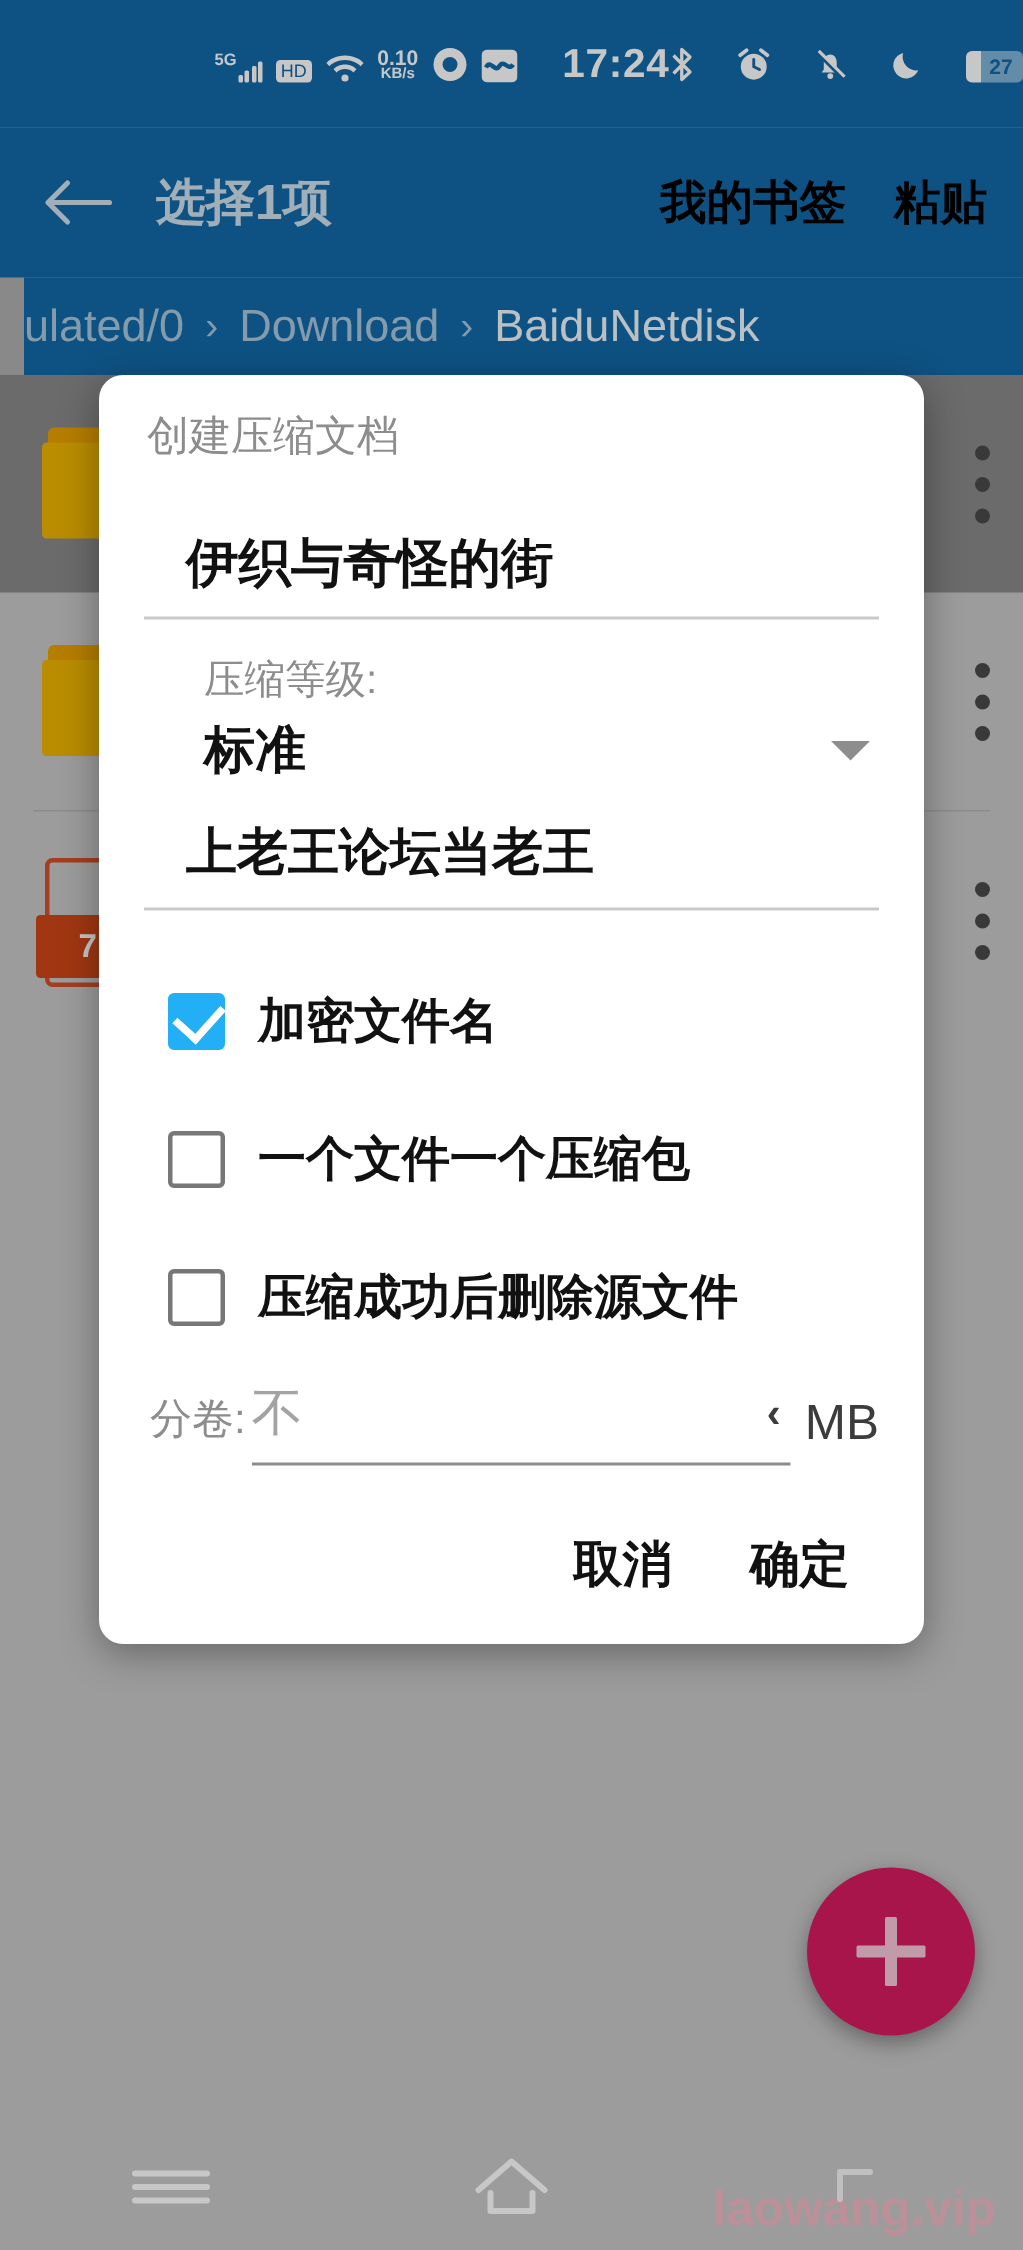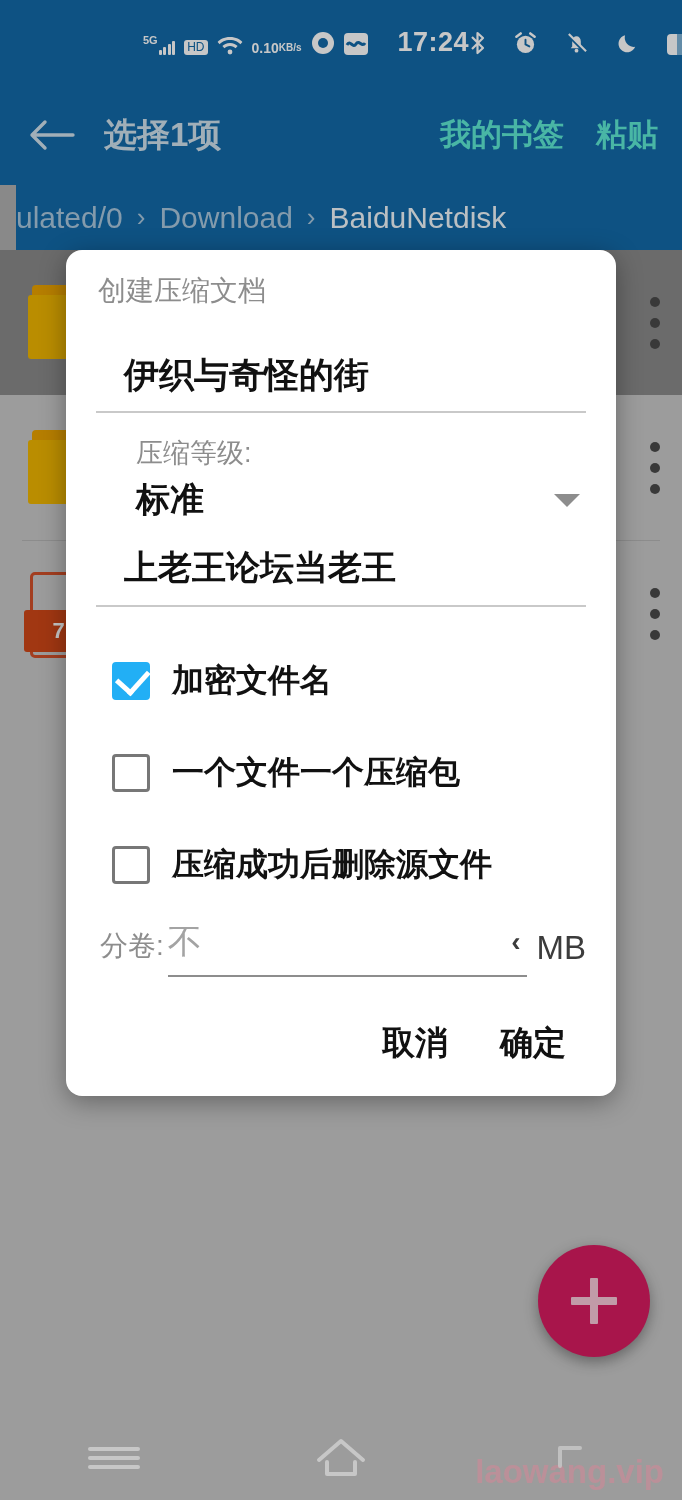--- a/index.html
+++ b/index.html
@@ -26,41 +26,41 @@
   .sb-time{color:#fff;font-size:27px;font-weight:bold;letter-spacing:0.5px;}
 
   .ico{display:inline-block;color:#fff;fill:#fff;line-height:0;}
   .net5g{position:relative;display:flex;align-items:flex-end;}
   .net5g .lbl{font-size:11px;font-weight:bold;color:#fff;line-height:1;margin-right:1px;position:relative;top:-9px;padding-left:43px;}
   .bars{display:flex;align-items:flex-end;gap:1.5px;height:15px;}
   .bars i{display:block;width:3px;background:#fff;border-radius:1px;}
   .bars i:nth-child(1){height:5px}.bars i:nth-child(2){height:8px}
   .bars i:nth-child(3){height:11px}.bars i:nth-child(4){height:14px}
   .hd{font-size:12px;font-weight:normal;color:#1269A8;background:#fff;border-radius:3px;padding:1px 3px;line-height:1.05;}
-  .kbs{display:flex;flex-direction:row;align-items:center;color:#fff;line-height:1;}
+  .kbs{display:flex;flex-direction:column;align-items:center;color:#fff;line-height:1;}
   .kbs b{font-size:14px;font-weight:bold;}
   .kbs s{font-size:10px;font-weight:bold;text-decoration:none;}
   .batt{
     position:relative;width:38px;height:21px;border-radius:4px;
     background:linear-gradient(90deg,#ffffff 0 27%,#7fb4d8 27% 100%);
     display:flex;align-items:center;justify-content:center;
   }
   .batt:after{content:"";position:absolute;right:-4px;top:6px;width:4px;height:9px;background:#7fb4d8;border-radius:0 2px 2px 0;}
   .batt span{font-size:14px;font-weight:bold;color:#1269A8;position:relative;left:4px;}
 
   
   .appbar{
     position:absolute;left:0;top:85px;width:682px;height:100px;
     background:#1269A8;display:flex;align-items:center;box-sizing:border-box;
     padding:0 24px;
   }
   .back-arrow{width:56px;height:56px;display:flex;align-items:center;justify-content:center;flex:0 0 auto;}
   .appbar-title{color:#cfe0ec;font-size:33px;font-weight:bold;margin-left:24px;white-space:nowrap;}
   .appbar-actions{margin-left:auto;display:flex;align-items:center;gap:32px;}
-  .appbar-action{color:#5eead4;font-size:31px;font-weight:bold;white-space:nowrap;}
+  .appbar-action{color:#000000;font-size:31px;font-weight:bold;white-space:nowrap;}
 
   
   .crumbs{
     position:absolute;left:16px;top:185px;width:682px;height:65px;
     background:#1269A8;display:flex;align-items:center;overflow:hidden;
     box-sizing:border-box;padding-left:0px;
   }
   .crumb{color:#a9c7dd;font-size:30px;white-space:nowrap;}
   .crumb.active{color:#f0f6fa;}
   .crumb-sep{color:#a9c7dd;font-size:26px;margin:0 14px;}

